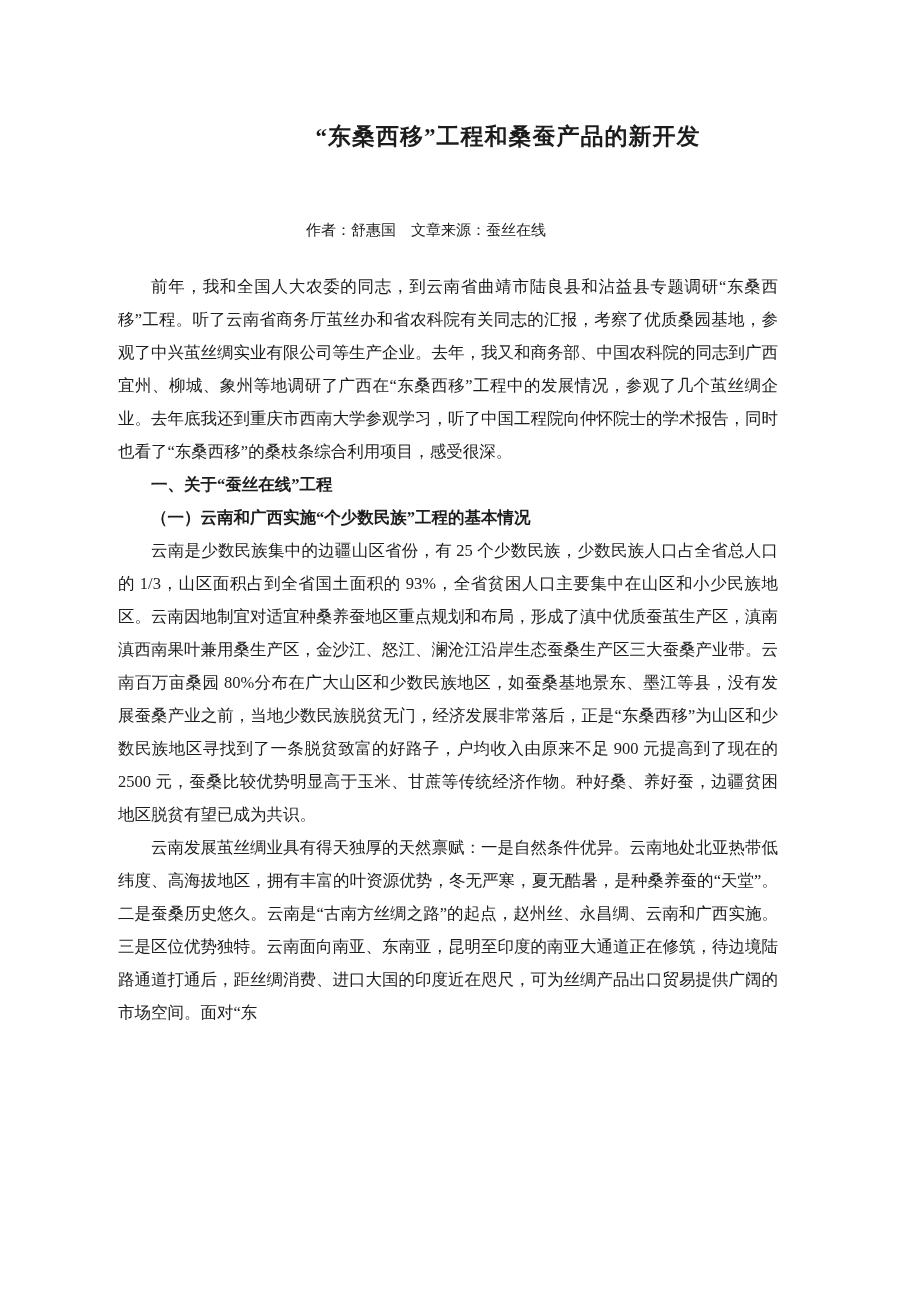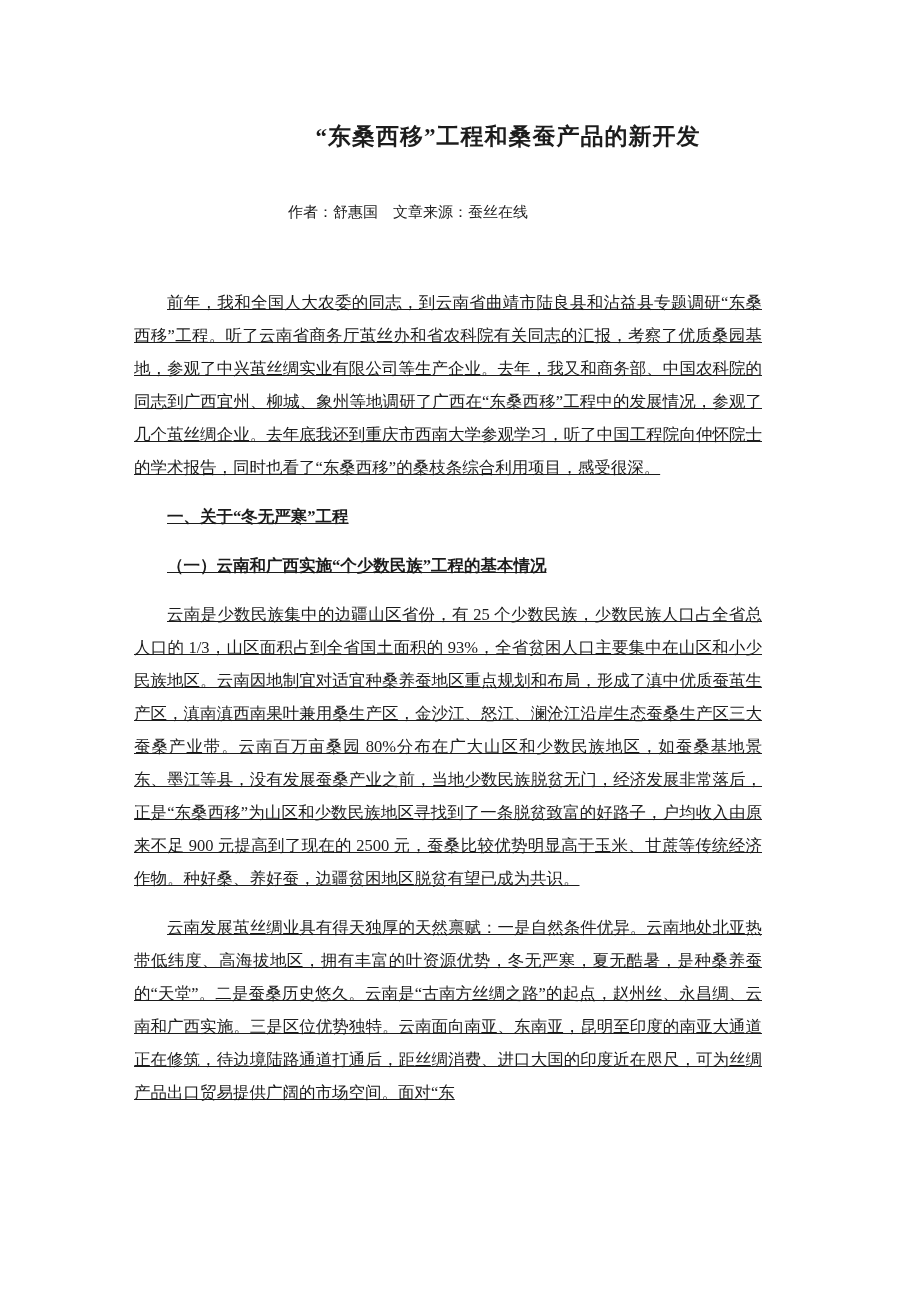--- a/index.html
+++ b/index.html
@@ -28,47 +28,46 @@
     margin: 0;
     padding-left: 48px;
   }
   .doc-byline {
     position: absolute;
     top: 203px;
     left: 0;
     width: 816px;
     text-align: center;
     font-size: 15px;
-    margin: 0;
+    margin: 18px;
   }
   .doc-content {
     position: absolute;
     top: 270px;
     left: 118px;
     width: 660px;
     font-size: 16.5px;
     line-height: 33px;
     text-align: justify;
     text-justify: inter-ideograph;
   }
   .para {
-    margin: 16px;
+    margin: 0;
     text-indent: 2em;
-    text-decoration: underline;
   }
   .para.heading {
     font-weight: 700;
   }
 </style>
 </head>
 <body>
 
 <div class="page">
   <h1 class="doc-title">“东桑西移”工程和桑蚕产品的新开发</h1>
   <div class="doc-byline">作者：舒惠国　文章来源：蚕丝在线</div>
   <div class="doc-content">
       <p class="para">前年，我和全国人大农委的同志，到云南省曲靖市陆良县和沾益县专题调研“东桑西移”工程。听了云南省商务厅茧丝办和省农科院有关同志的汇报，考察了优质桑园基地，参观了中兴茧丝绸实业有限公司等生产企业。去年，我又和商务部、中国农科院的同志到广西宜州、柳城、象州等地调研了广西在“东桑西移”工程中的发展情况，参观了几个茧丝绸企业。去年底我还到重庆市西南大学参观学习，听了中国工程院向仲怀院士的学术报告，同时也看了“东桑西移”的桑枝条综合利用项目，感受很深。</p>
-      <p class="para heading">一、关于“冬无严寒”工程</p>
+      <p class="para heading">一、关于“蚕丝在线”工程</p>
       <p class="para heading">（一）云南和广西实施“个少数民族”工程的基本情况</p>
       <p class="para">云南是少数民族集中的边疆山区省份，有 25 个少数民族，少数民族人口占全省总人口的 1/3，山区面积占到全省国土面积的 93%，全省贫困人口主要集中在山区和小少民族地区。云南因地制宜对适宜种桑养蚕地区重点规划和布局，形成了滇中优质蚕茧生产区，滇南滇西南果叶兼用桑生产区，金沙江、怒江、澜沧江沿岸生态蚕桑生产区三大蚕桑产业带。云南百万亩桑园 80%分布在广大山区和少数民族地区，如蚕桑基地景东、墨江等县，没有发展蚕桑产业之前，当地少数民族脱贫无门，经济发展非常落后，正是“东桑西移”为山区和少数民族地区寻找到了一条脱贫致富的好路子，户均收入由原来不足 900 元提高到了现在的 2500 元，蚕桑比较优势明显高于玉米、甘蔗等传统经济作物。种好桑、养好蚕，边疆贫困地区脱贫有望已成为共识。</p>
       <p class="para">云南发展茧丝绸业具有得天独厚的天然禀赋：一是自然条件优异。云南地处北亚热带低纬度、高海拔地区，拥有丰富的叶资源优势，冬无严寒，夏无酷暑，是种桑养蚕的“天堂”。二是蚕桑历史悠久。云南是“古南方丝绸之路”的起点，赵州丝、永昌绸、云南和广西实施。三是区位优势独特。云南面向南亚、东南亚，昆明至印度的南亚大通道正在修筑，待边境陆路通道打通后，距丝绸消费、进口大国的印度近在咫尺，可为丝绸产品出口贸易提供广阔的市场空间。面对“东</p>
     </div>
 </div>
 
 </body></html>

